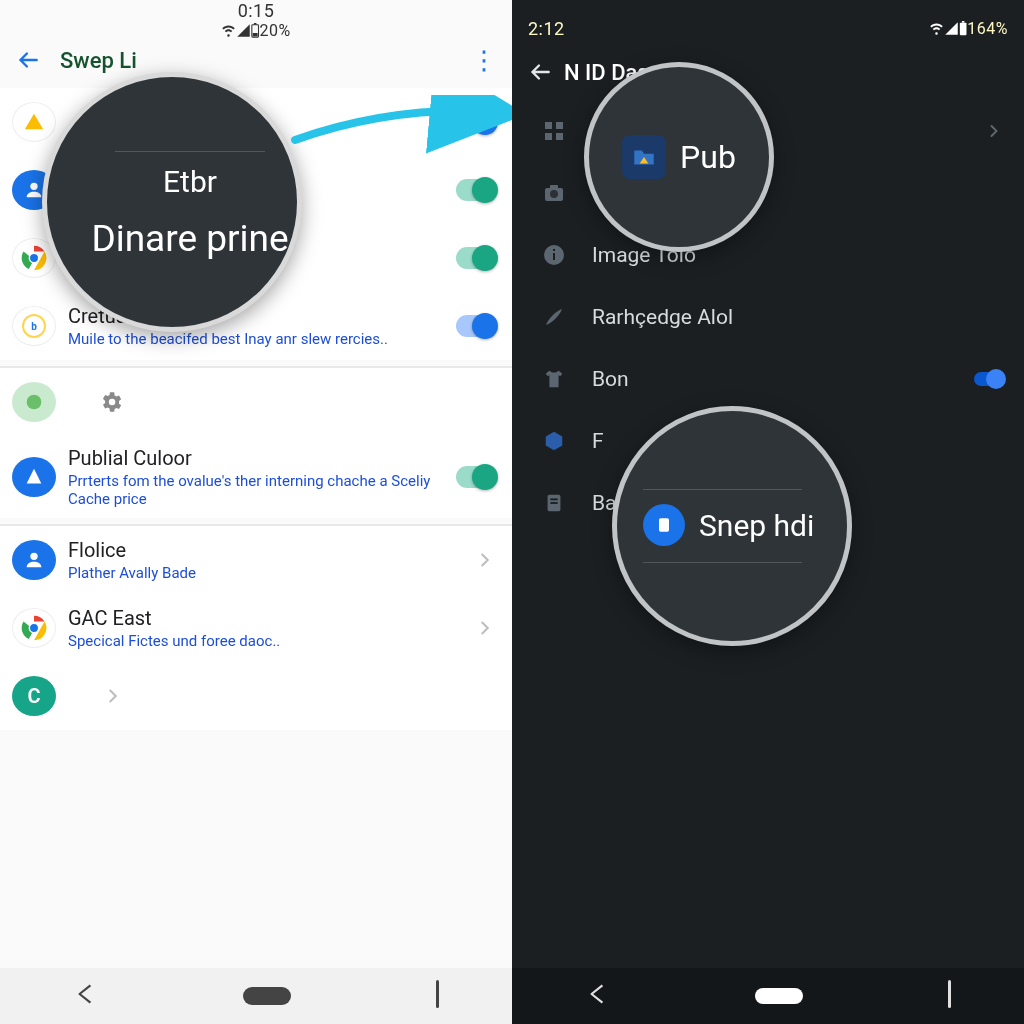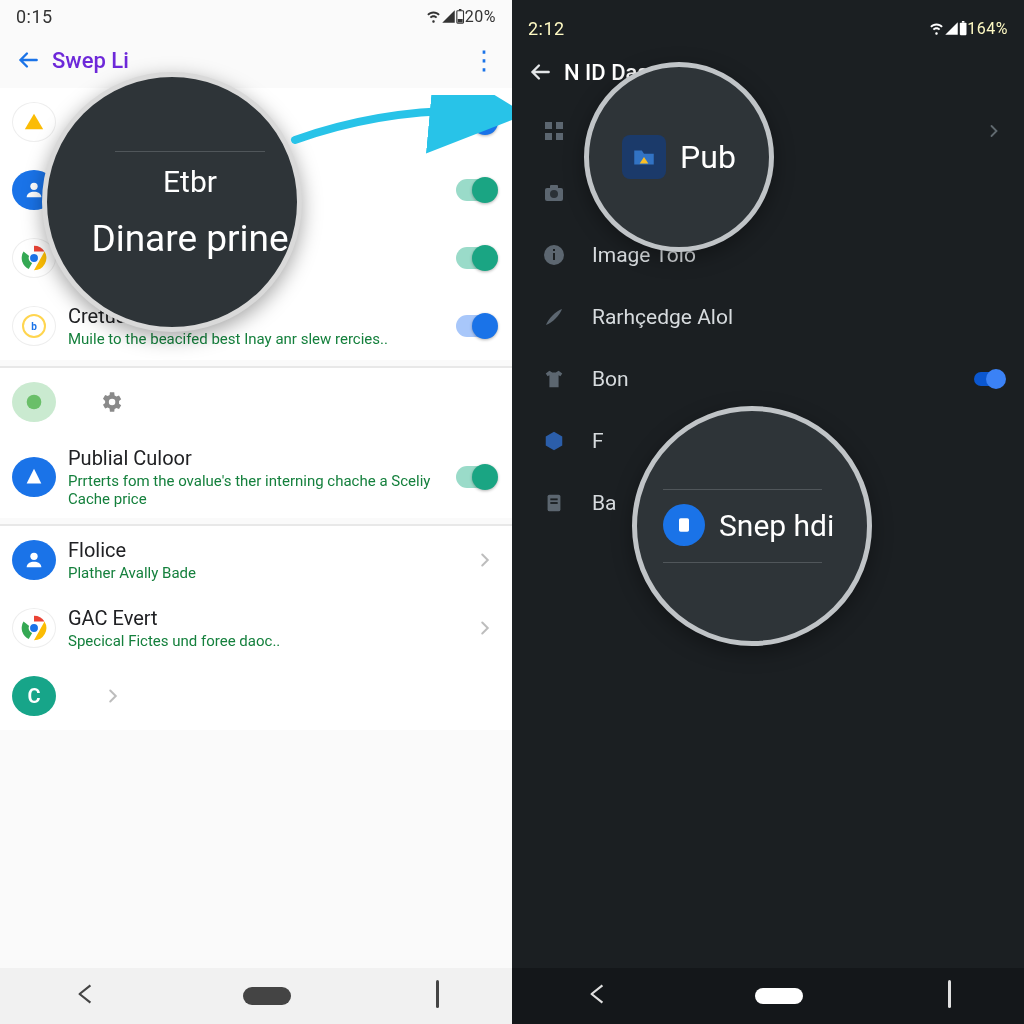--- a/index.html
+++ b/index.html
@@ -6,41 +6,41 @@
 body { font-family: Roboto, -apple-system, Helvetica, Arial, sans-serif; background: #fff; width: 1024px; height: 1024px; overflow: hidden; position: relative; }
 
 
 .split { display: flex; width: 100%; height: 100%; }
 .pane { position: relative; height: 100%; overflow: hidden; }
 .pane-left { width: 512px; background: #fafafa; }
 .pane-right { width: 512px; background: #1b1f22; color: #e3e6e8; }
 
 
 .statusbar { display: flex; justify-content: space-between; align-items: center; font-size: 18px; height: 32px; padding: 0 16px; letter-spacing: .5px; }
-.pane-left .statusbar { color: #333; }
+.pane-left .statusbar { color: #333; flex-direction: column; }
 .pane-right .statusbar { color: #fef9c3; margin-top: 12px; }
 .status-right { display: flex; align-items: center; gap: 0; font-size: 16px; }
 .status-right svg { height: 15px; width: auto; }
 
 
 .appbar { display: flex; align-items: center; height: 56px; padding: 0 8px; }
 .appbar .back { width: 40px; height: 40px; display:flex; align-items:center; justify-content:center; }
 .appbar .title { flex: 1; font-size: 22px; font-weight: 500; padding-left: 4px; }
-.pane-left .appbar .title { color: #6d28d9; }
+.pane-left .appbar .title { color: #14532d; margin-left: 8px; }
 .appbar .more { width: 40px; text-align: center; font-size: 26px; color: #1a73e8; }
 .pane-right .appbar .title { color: #fff; }
 
 
 .section { background: #fff; }
 .pane-left .section + .section { margin-top: 6px; border-top: 2px solid #e8e8e8; }
 .row { display: flex; align-items: center; padding: 10px 16px 10px 12px; min-height: 68px; }
 .row .ico { width: 44px; height: 40px; border-radius: 50%; display:flex; align-items:center; justify-content:center; margin-right: 12px; flex-shrink:0; }
 .row .txt { flex: 1; min-width: 0; }
 .row .title-line { font-size: 20px; color: #202124; }
-.row .sub { font-size: 15px; color: #15803d; margin-top: 2px; }
+.row .sub { font-size: 15px; color: #1d4ed8; margin-top: 2px; }
 .row .trail { width: 56px; display:flex; align-items:center; justify-content:flex-end; }
 
 .chevron { color: #bdbdbd; }
 
 
 .toggle { width: 40px; height: 22px; border-radius: 11px; position: relative; }
 .toggle.on-blue { background:#a8c7fa; }
 .toggle.on-blue::after { content:""; position:absolute; right:-2px; top:-2px; width:26px; height:26px; border-radius:50%; background:#1a73e8; box-shadow:0 1px 3px rgba(0,0,0,.3); }
 .toggle.on-teal { background:#9adbc9; }
 .toggle.on-teal::after { content:""; position:absolute; right:-2px; top:-2px; width:26px; height:26px; border-radius:50%; background:#1aa583; box-shadow:0 1px 3px rgba(0,0,0,.3); }
@@ -240,21 +240,21 @@
             <svg width="28" height="28" viewBox="0 0 48 48">
                 <circle cx="24" cy="24" r="22" fill="#fff"></circle>
                 <path d="M24 3a21 21 0 0 1 18 10H24" fill="#ea4335"></path>
                 <path d="M6 13a21 21 0 0 0 9 30l9-16" fill="#34a853"></path>
                 <path d="M42 13a21 21 0 0 1-18 32l9-16" fill="#fbbc04"></path>
                 <circle cx="24" cy="24" r="8" fill="#1a73e8"></circle>
                 <circle cx="24" cy="24" r="8" fill="none" stroke="#fff" stroke-width="2.5"></circle>
               </svg>
           </div>
           <div class="txt">
-            <div class="title-line">GAC Evert</div>
+            <div class="title-line">GAC East</div>
             <div class="sub">Specical Fictes und foree daoc..</div>
           </div>
           <div class="trail chevron">
             <svg width="22" height="22" viewBox="0 0 24 24">
                 <path d="m9 6 6 6-6 6" stroke="currentColor" stroke-width="2.2" fill="none" stroke-linecap="round"></path>
               </svg>
           </div>
         </div>
         <div class="row">
           <div class="ico ci-teal">
@@ -422,21 +422,21 @@
         <div class="app-icon">
           <svg width="26" height="26" viewBox="0 0 24 24">
               <path d="M3 6h7l2 3h9v10H3z" fill="#3273c4"></path>
               <polygon points="12,12 16,18 8,18" fill="#fbbf24"></polygon>
             </svg>
         </div>
         <div class="c-line1" style="margin:0;font-size:32px">Pub</div>
       </div>
     </div>
 
-    <div class="callout ring-dark single" style="left:120px; top:406px; width:240px; height:240px; padding-left:26px; align-items:flex-start;">
+    <div class="callout ring-dark single" style="left:100px; top:406px; width:240px; height:240px; padding-left:26px; align-items:flex-start;">
       <div style="width:78%;height:1px;background:#50565a;margin-bottom:14px"></div>
       <div style="display:flex;align-items:center;gap:14px">
         <div style="width:42px;height:42px;border-radius:50%;background:#1a73e8;display:flex;align-items:center;justify-content:center">
           <svg width="20" height="20" viewBox="0 0 24 24">
               <rect x="6" y="4" width="12" height="16" rx="2" fill="#fff"></rect>
             </svg>
         </div>
         <div class="c-line1" style="margin:0;font-size:30px">Snep hdi</div>
       </div>
       <div style="width:78%;height:1px;background:#50565a;margin-top:16px"></div>

